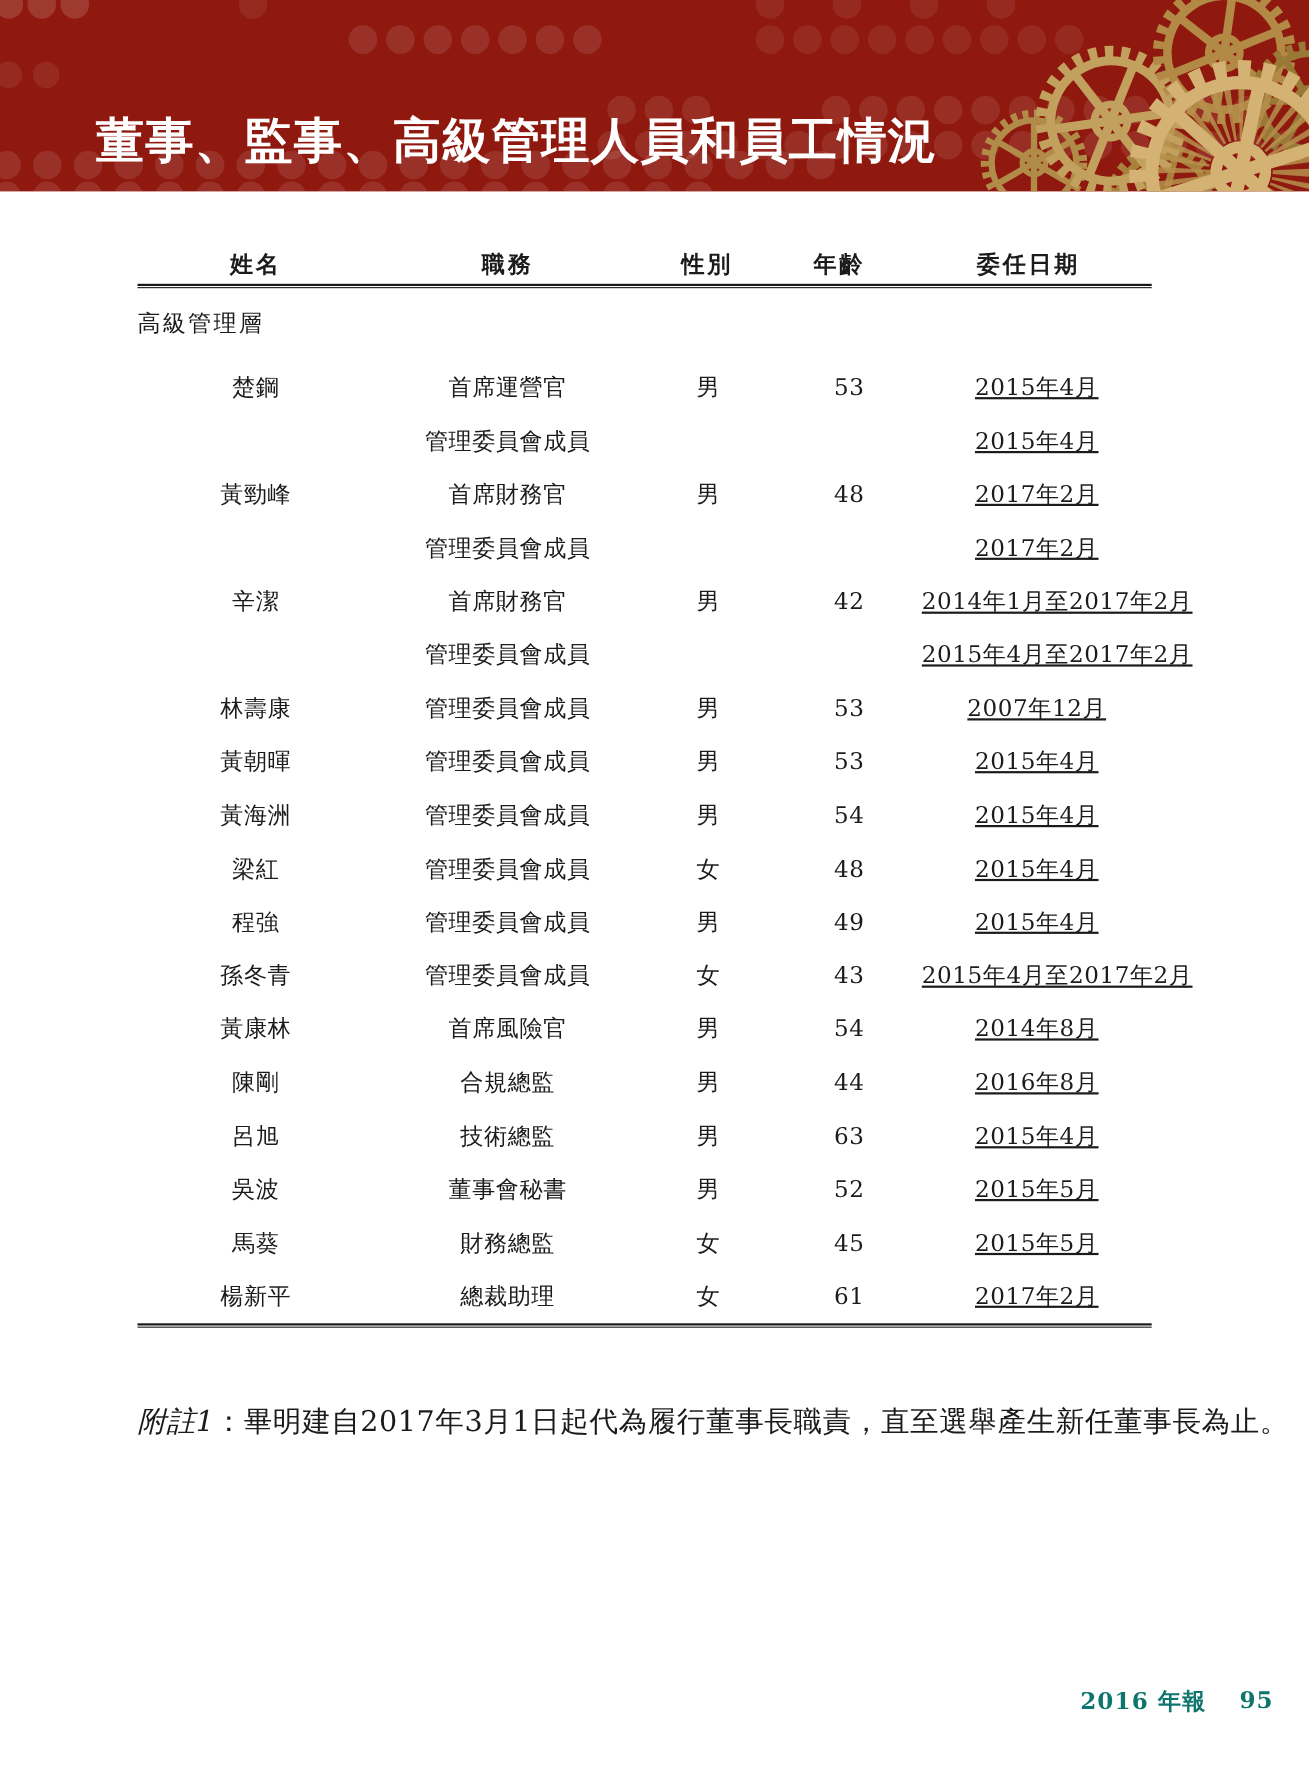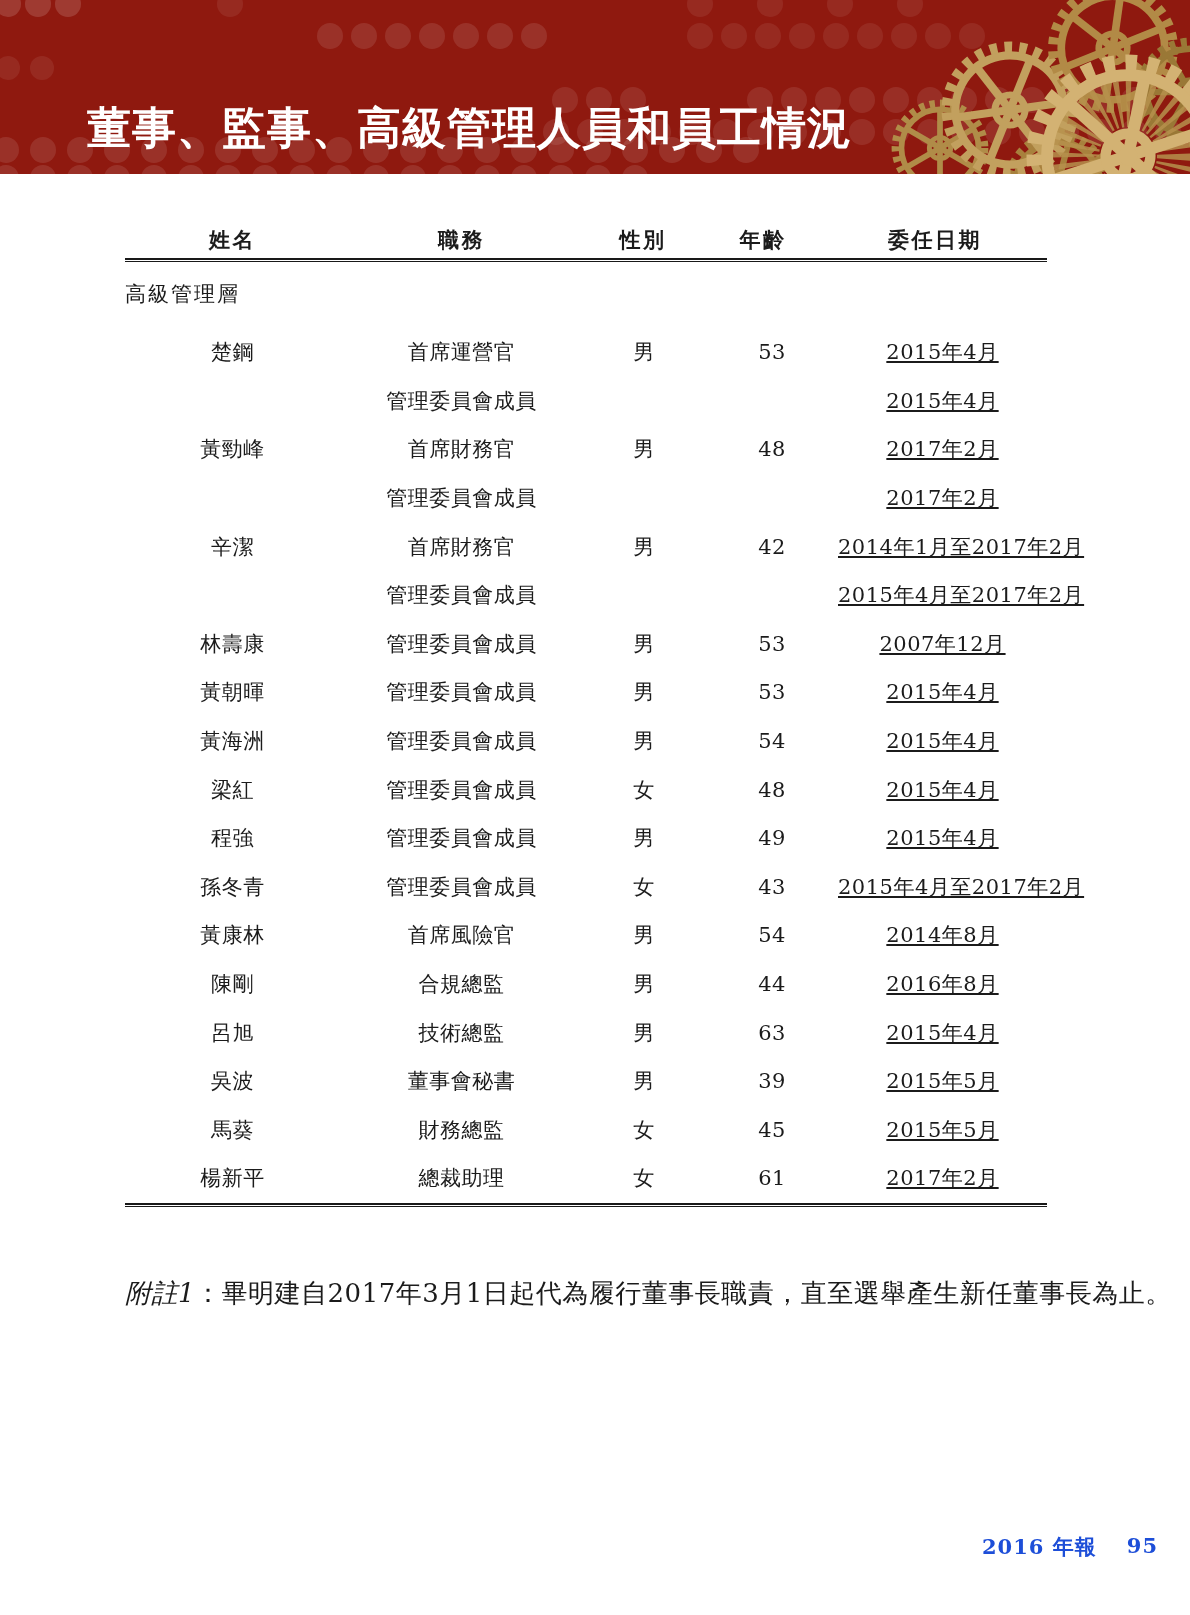--- a/index.html
+++ b/index.html
@@ -56,21 +56,21 @@
     position:absolute;left:125px;margin:0;
     font-size:26px;line-height:24px;letter-spacing:0.5px;
   }
   .note1{top:1281px;}
   .note2{top:1344px;}
   .note-label{font-style:italic;}
   
   .page-footer{
     position:absolute;top:1533px;left:0;width:1158px;
     display:flex;justify-content:flex-end;gap:30px;
-    font-size:21px;font-weight:bold;color:#1d4ed8;letter-spacing:1px;
+    font-size:21px;font-weight:bold;color:#0f766e;letter-spacing:1px;
   }
 </style>
 </head>
 <body>
 
 <div class="page">
 
   <header class="banner">
 
     <svg class="dots" width="1190" height="174" viewBox="0 0 1190 174">
@@ -349,21 +349,21 @@
     <div class="td col-pos">技術總監</div>
     <div class="td col-gender">男</div>
     <div class="td col-age">63</div>
     <div class="td col-date">2015年4月</div>
   </div>
 
   <div class="tr">
     <div class="td col-name">吳波</div>
     <div class="td col-pos">董事會秘書</div>
     <div class="td col-gender">男</div>
-    <div class="td col-age">39</div>
+    <div class="td col-age">52</div>
     <div class="td col-date">2015年5月</div>
   </div>
 
   <div class="tr">
     <div class="td col-name">馬葵</div>
     <div class="td col-pos">財務總監</div>
     <div class="td col-gender">女</div>
     <div class="td col-age">45</div>
     <div class="td col-date">2015年5月</div>
   </div>

